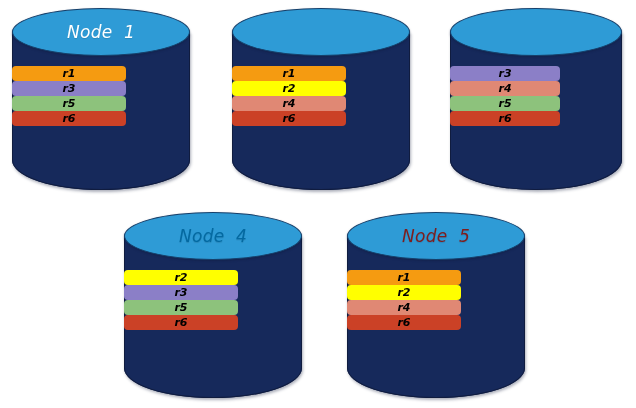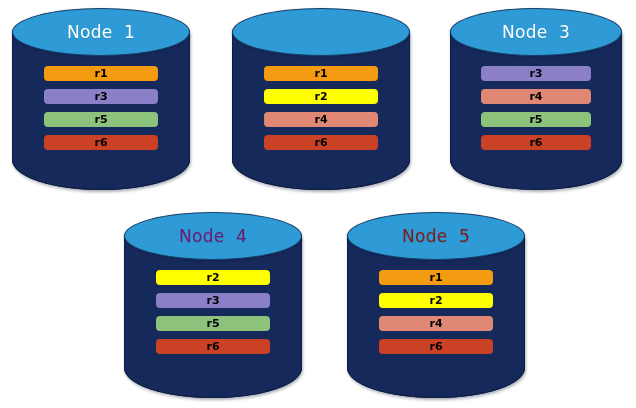--- a/index.html
+++ b/index.html
@@ -15,20 +15,21 @@
     overflow: hidden;
     font-family: "DejaVu Sans", "Liberation Sans", sans-serif;
   }
 
   #diagram {
     position: absolute;
     left: 0;
     top: 0;
     width: 636px;
     height: 316px;
+    font-style: italic;
   }
 
   .node {
     position: absolute;
   }
 
   
   .cyl-body {
     position: absolute;
     left: 0;
@@ -90,22 +91,20 @@
 
   
   .replicas {
     position: absolute;
     left: 0;
     right: 0;
     top: 58px;
     z-index: 4;
     display: flex;
     flex-direction: column;
-    align-items: center;
-    gap: 8px;
   }
 
   .replica {
     width: 64%;
     height: 15px;
     border-radius: 4px;
     display: flex;
     align-items: center;
     justify-content: center;
     font-size: 11px;
@@ -139,33 +138,32 @@
         <div class="replica" style="background: rgb(245, 155, 17);">r1</div>
         <div class="replica" style="background: rgb(255, 255, 0);">r2</div>
         <div class="replica" style="background: rgb(224, 136, 116);">r4</div>
         <div class="replica" style="background: rgb(203, 65, 38);">r6</div>
       </div>
     </div>
     <div class="node" style="left: 450px; top: 8px; width: 172px; height: 182px;">
       <div class="cyl-body" style="background: rgb(22, 41, 91);"></div>
       <div class="cyl-body-outline"></div>
       <div class="cyl-top" style="background: rgb(46, 155, 214);"></div>
-      <div class="node-label" style="color: rgb(255, 255, 255);">Node  3</div>
       <div class="replicas">
         <div class="replica" style="background: rgb(139, 127, 199);">r3</div>
         <div class="replica" style="background: rgb(224, 136, 116);">r4</div>
         <div class="replica" style="background: rgb(141, 194, 124);">r5</div>
         <div class="replica" style="background: rgb(203, 65, 38);">r6</div>
       </div>
     </div>
     <div class="node" style="left: 124px; top: 212px; width: 178px; height: 186px;">
       <div class="cyl-body" style="background: rgb(22, 41, 91);"></div>
       <div class="cyl-body-outline"></div>
       <div class="cyl-top" style="background: rgb(46, 155, 214);"></div>
-      <div class="node-label" style="color: #701a75;">Node  4</div>
+      <div class="node-label" style="color: #0369a1;">Node  4</div>
       <div class="replicas">
         <div class="replica" style="background: rgb(255, 255, 0);">r2</div>
         <div class="replica" style="background: rgb(139, 127, 199);">r3</div>
         <div class="replica" style="background: rgb(141, 194, 124);">r5</div>
         <div class="replica" style="background: rgb(203, 65, 38);">r6</div>
       </div>
     </div>
     <div class="node" style="left: 347px; top: 212px; width: 178px; height: 186px;">
       <div class="cyl-body" style="background: rgb(22, 41, 91);"></div>
       <div class="cyl-body-outline"></div>

